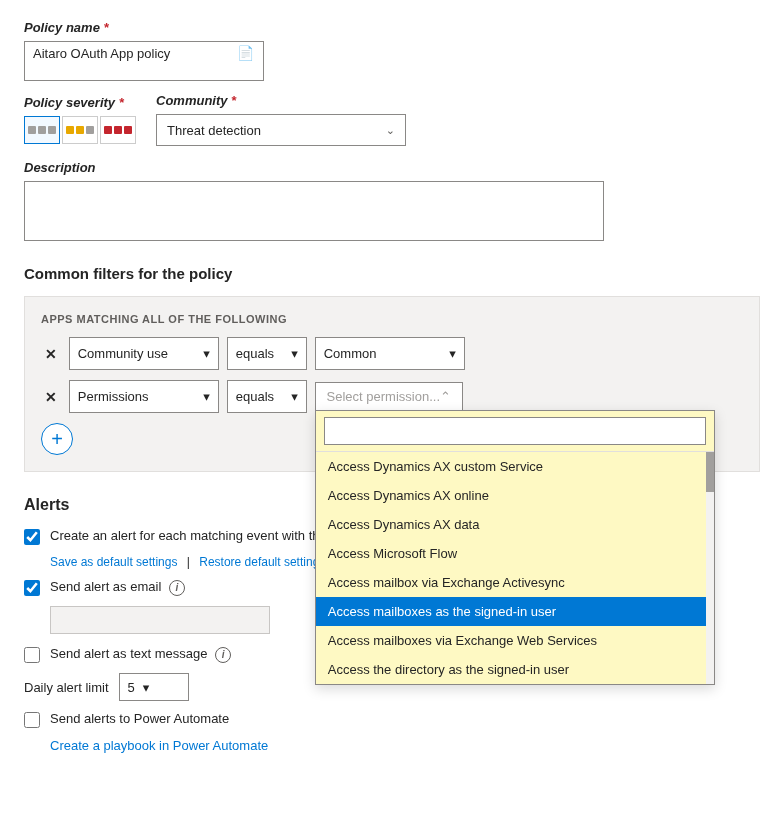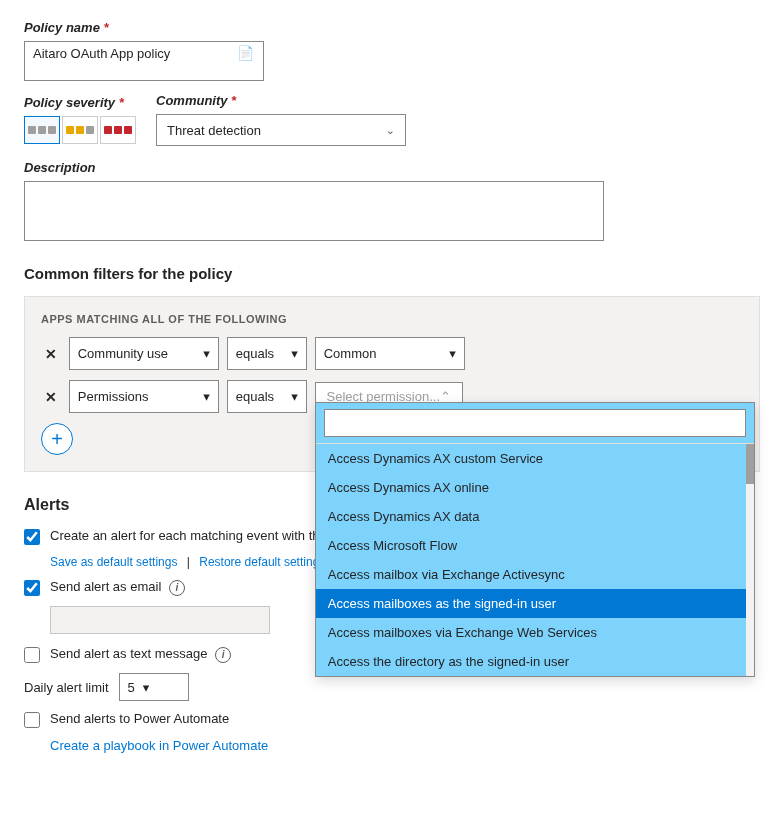--- a/index.html
+++ b/index.html
@@ -181,25 +181,25 @@
       font-size: 13px;
       display: flex;
       align-items: center;
       justify-content: center;
       cursor: pointer;
       min-width: 148px;
       color: #a19f9d;
     }
     .dropdown-popup {
       position: absolute;
-      top: 20px;
+      top: 28px;
       left: 0;
-      width: 440px;
-      border: 1px solid #8a8886;
-      background: #7dd3fc;
+      width: 400px;
+      border: 1px solid #8a8886;
+      background: #fef9c3;
       z-index: 100;
       box-shadow: 0 4px 12px rgba(0,0,0,0.15);
     }
     .dropdown-search {
       padding: 6px 8px;
       border-bottom: 1px solid #e1dfdd;
       display: flex;
       align-items: center;
       gap: 6px;
     }

